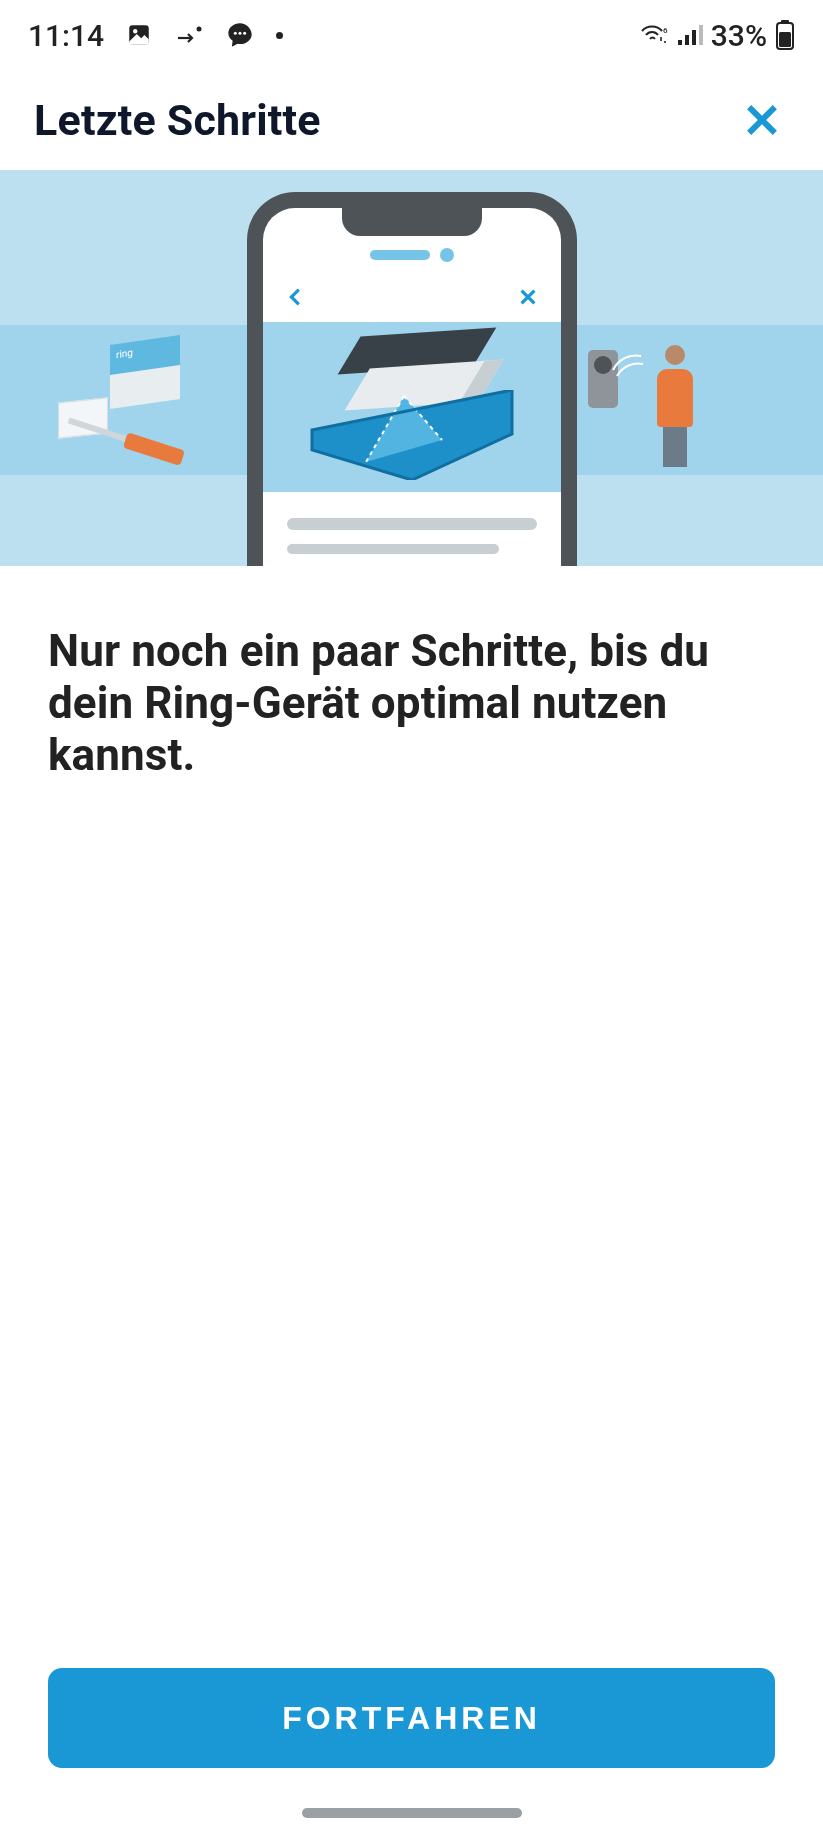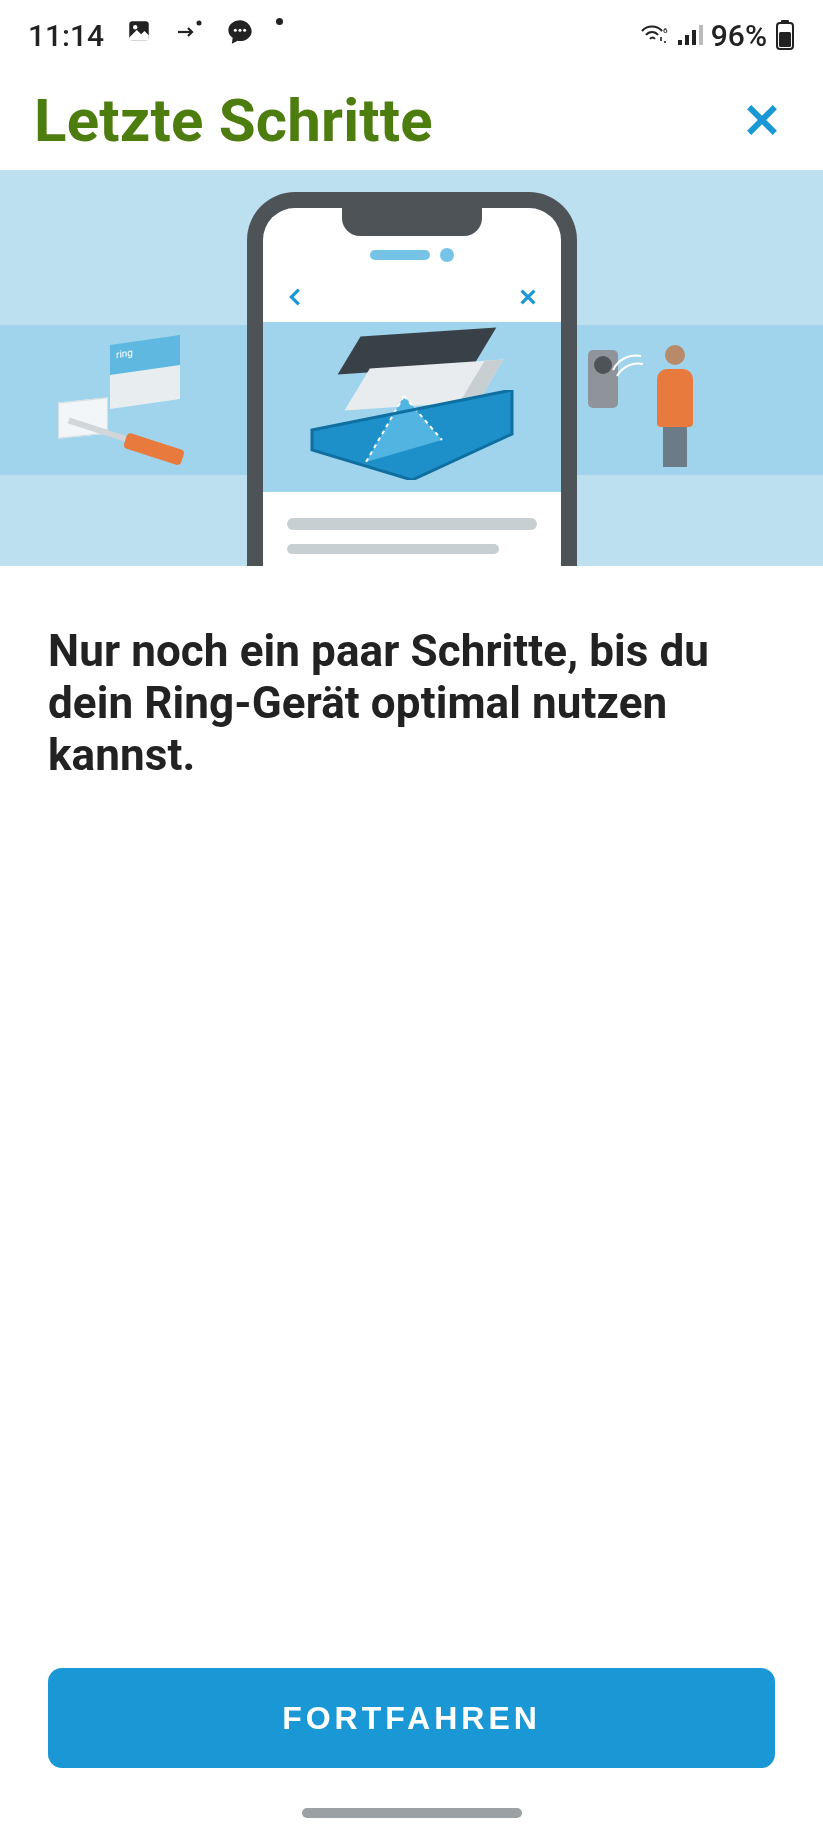--- a/index.html
+++ b/index.html
@@ -17,38 +17,38 @@
   .status-bar {
     height: 70px;
     display: flex;
     align-items: center;
     justify-content: space-between;
     padding: 0 28px;
     font-size: 30px;
     font-weight: 500;
     color: #222;
   }
-  .status-left { display: flex; align-items: flex-start; gap: 22px; }
+  .status-left { display: flex; align-items: center; gap: 22px; }
   .status-right { display: flex; align-items: center; gap: 8px; }
   .stat-icon { display:inline-flex; align-items:center; justify-content:center; }
   .stat-icon svg { display:block; }
   .status-dot { width:7px; height:7px; border-radius:50%; background:#222; }
 
   
   .app-header {
     height: 100px;
     display: flex;
     align-items: center;
     justify-content: space-between;
     padding: 0 34px 0 34px;
   }
   .app-title {
-    font-size: 60px;
+    font-size: 43px;
     font-weight: 700;
-    color: #4d7c0f;
+    color: #0f172a;
     letter-spacing: 0.2px;
   }
   .close-btn {
     width: 54px; height: 54px;
     display:flex; align-items:center; justify-content:center;
     color: #1998d5;
     cursor: pointer;
   }
   .close-btn svg { width:44px; height:44px; stroke:#1998d5; stroke-width:3.2; }
 
@@ -331,21 +331,21 @@
         </svg>
     </span>
     <span class="stat-icon">
       <svg width="26" height="22" viewBox="0 0 26 22" fill="#222">
           <rect x="1" y="16" width="4" height="5"></rect>
           <rect x="8" y="11" width="4" height="10"></rect>
           <rect x="15" y="6" width="4" height="15"></rect>
           <rect x="22" y="1" width="4" height="20" fill="#bbb"></rect>
         </svg>
     </span>
-    <span>96%</span>
+    <span>33%</span>
     <span class="stat-icon">
       <svg width="20" height="30" viewBox="0 0 20 30">
           <rect x="6" y="0" width="8" height="3" rx="1" fill="#222"></rect>
           <rect x="2" y="3" width="16" height="26" rx="3" fill="none" stroke="#222" stroke-width="2"></rect>
           <rect x="4" y="12" width="12" height="15" rx="1.5" fill="#222"></rect>
         </svg>
     </span>
   </div>
 </div>
 

